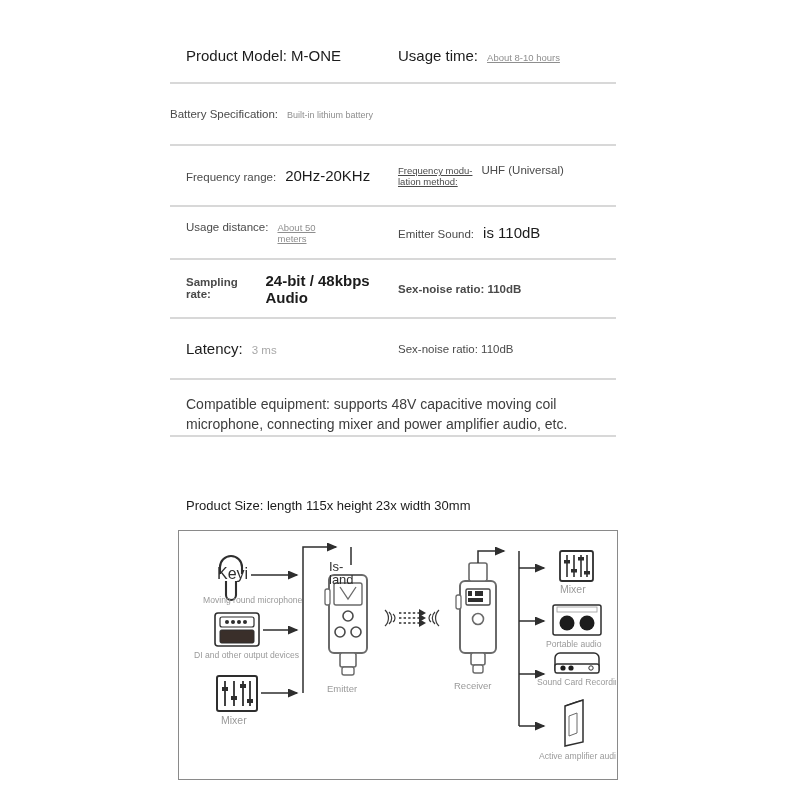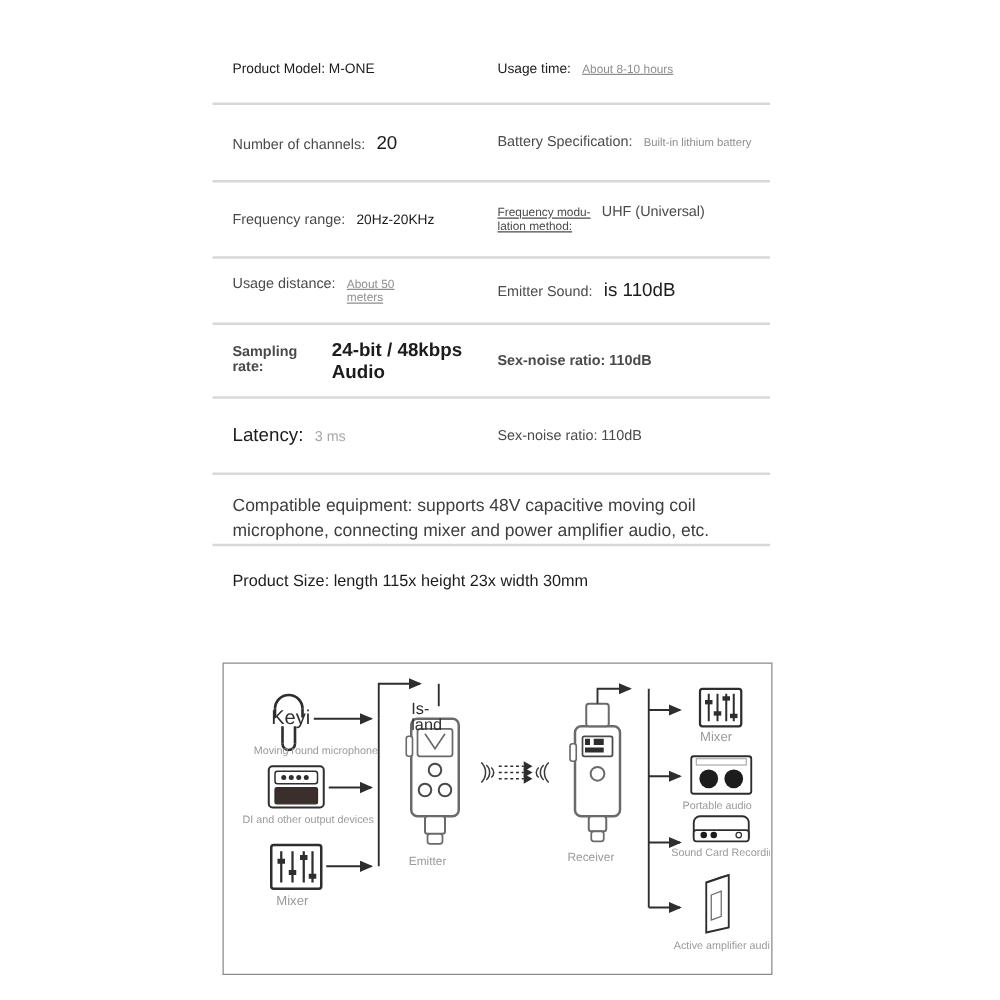--- a/index.html
+++ b/index.html
@@ -37,38 +37,38 @@
     align-items: baseline;
     gap: 9px;
   }
   .cell-left  { width: 228px; flex: none; padding-left: 16px; }
   .cell-right { flex: 1; }
 
   .lbl  { color: #1c1c1c; white-space: pre-line; }
   .val  { color: #8e8e8e; white-space: pre-line; }
 
   
-  .t-xl   { font-size: 11px; }
+  .t-xl   { font-size: 15px; }
   .t-lg   { font-size: 15px; }
   .t-md   { font-size: 11.5px; }
   .t-sm   { font-size: 9.5px; line-height: 1.12; text-decoration: underline; }
   .t-xs   { font-size: 9px; line-height: 1.15; }
   .dark   { color: #1c1c1c; }
   .mid    { color: #4a4a4a; }
   .greyer { color: #a8a8a8; }
 
   
   .r1 { height: 56px; }
   .r2 { height: 62px; }
   .r3 { height: 61px; }
   .r4 { height: 53px; }
   .r5 { height: 59px; font-weight: bold; }
   .r6 { height: 61px; }
   .r7 { min-height: 53px; align-items: flex-start; }
-  .r8 { height: 56px; }
+  .r8 { height: 56px; margin-top: 41px; }
 
   .compat {
     padding: 14px 2px 0 16px;
     font-size: 14px;
     line-height: 1.45;
     color: #3d3d3d;
     width: 100%;
   }
   .prodsize {
     padding-left: 16px;
@@ -104,24 +104,20 @@
       <div class="cell cell-left">
         <span class="lbl t-xl">Product Model: M-ONE</span>
       </div>
       <div class="cell cell-right">
         <span class="lbl t-xl">Usage time:</span>
         <span class="val t-sm">About 8-10 hours</span>
       </div>
     </div>
 
     <div class="spec-row r2">
-      <div class="cell cell-left">
-        <span class="lbl t-md mid">Number of channels:</span>
-        <span class="val t-lg dark">20</span>
-      </div>
       <div class="cell cell-right">
         <span class="lbl t-md mid">Battery Specification:</span>
         <span class="val t-xs">Built-in lithium battery</span>
       </div>
     </div>
 
     <div class="spec-row r3">
       <div class="cell cell-left">
         <span class="lbl t-md mid">Frequency range:</span>
         <span class="val t-xl dark">20Hz-20KHz</span>

